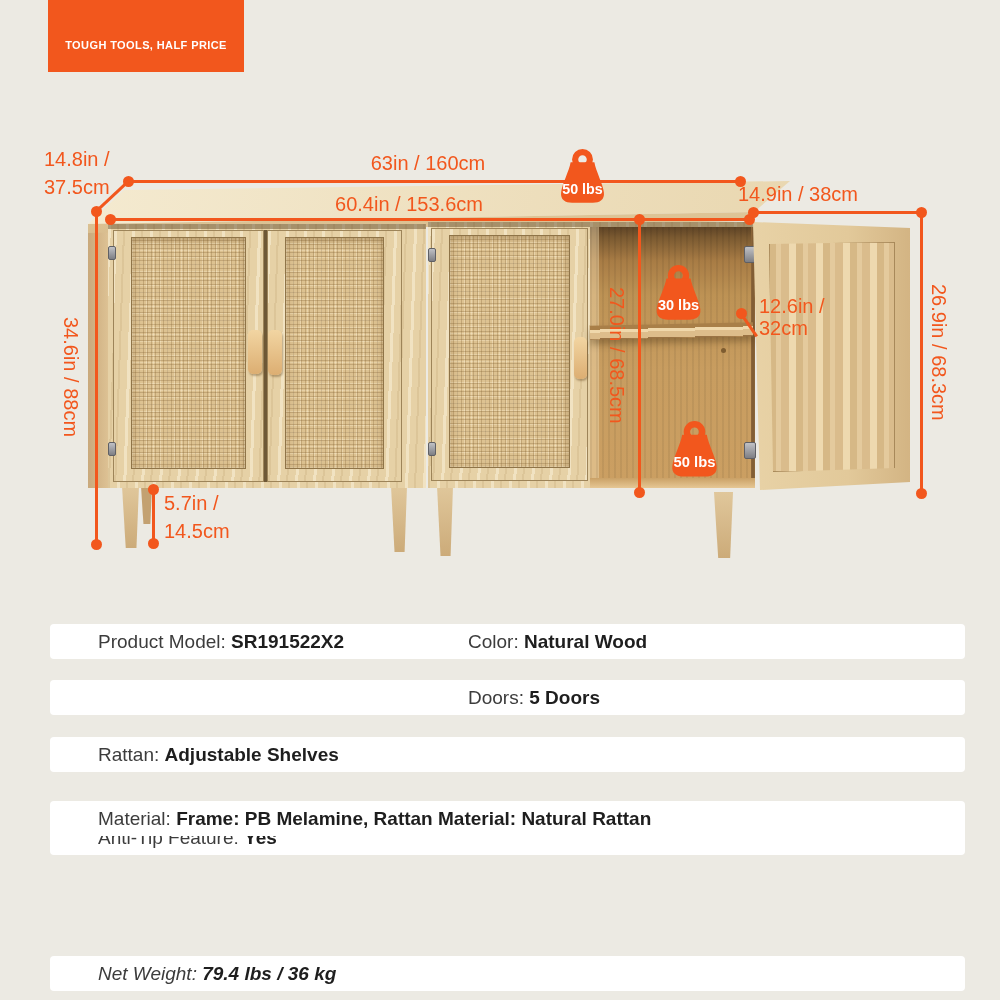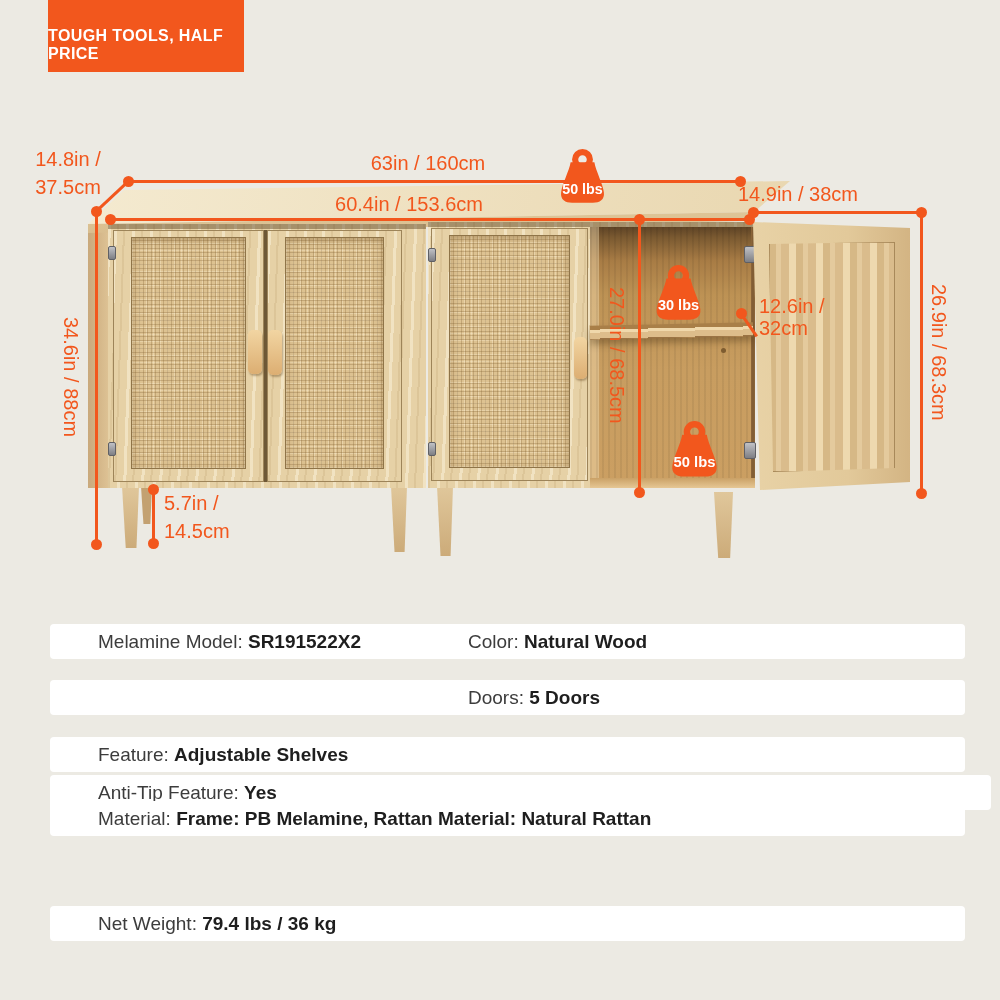--- a/index.html
+++ b/index.html
@@ -4,21 +4,21 @@
 <style>
   html,body{margin:0;padding:0;}
   body{font-family:"Liberation Sans","DejaVu Sans",sans-serif;background:#e9e7df;}
   .page{position:relative;width:1000px;height:1000px;background:#ECEAE3;overflow:hidden;}
 
   
   .logo{position:absolute;left:48px;top:0;width:196px;height:72px;background:#F2571D;
         display:flex;flex-direction:column;align-items:center;justify-content:center;color:#fff;}
   .logo .brand{font-size:37px;font-weight:800;letter-spacing:1.5px;line-height:36px;}
   .logo .brand sup{font-size:12px;font-weight:700;vertical-align:14px;letter-spacing:0;}
-  .logo .tagline{font-size:16px;font-weight:700;letter-spacing:.4px;margin-top:18px;}
+  .logo .tagline{font-size:11px;font-weight:700;letter-spacing:.4px;margin-top:18px;}
 
   
   .wood{background-color:#e6d1a6;
     background-image:repeating-linear-gradient(92deg, rgba(255,248,228,.45) 0 3px, transparent 3px 9px, rgba(160,125,70,.14) 9px 11px, transparent 11px 18px);}
   .rattan{background-color:#ddc291;
     background-image:
       repeating-linear-gradient(90deg, rgba(125,92,45,.28) 0 1px, transparent 1px 4px),
       repeating-linear-gradient(0deg, rgba(125,92,45,.28) 0 1px, transparent 1px 4px),
       repeating-linear-gradient(90deg, rgba(255,243,215,.35) 1px 2px, transparent 2px 8px),
       repeating-linear-gradient(0deg, rgba(255,243,215,.30) 1px 2px, transparent 2px 8px);}
@@ -148,21 +148,21 @@
   </div>
 
   <div>
 
     <div class="hline" style="left:128px;top:180px;width:612px;"></div>
     <div class="dot" style="left:128px;top:181px;"></div>
     <div class="dot" style="left:740px;top:181px;"></div>
     <div class="dim center" style="left:328px;top:151px;">63in / 160cm</div>
 
     <div class="diag" style="left:96px;top:210px;width:44px;transform:rotate(-43.2deg);"></div>
-    <div class="dim two" style="left:28px;top:145px;width:80px;text-align:center;">
+    <div class="dim two" style="left:44px;top:145px;width:80px;text-align:left;">
       <div>14.8in /</div>
       <div>37.5cm</div>
     </div>
 
     <div class="hline" style="left:110px;top:218px;width:639px;"></div>
     <div class="dot" style="left:110px;top:219px;"></div>
     <div class="dot" style="left:749px;top:219px;"></div>
     <div class="dim center" style="left:309px;top:192px;">60.4in / 153.6cm</div>
 
     <div class="vline" style="left:95px;top:211px;height:333px;"></div>
@@ -211,33 +211,33 @@
     </svg>
     <svg class="kb" style="left:665px;top:419px;" width="59" height="63" viewBox="0 0 60 64">
       <path fill-rule="evenodd" d="M19,13 a11,11 0 1,0 22,0 a11,11 0 1,0 -22,0 Z M25.5,13 a4.5,4.5 0 1,0 9,0 a4.5,4.5 0 1,0 -9,0 Z"></path>
       <path d="M17.5,16 L42.5,16 C44,25 51.5,39 52.5,47.5 C53.5,55.5 48,58.5 41,58.5 L19,58.5 C12,58.5 6.5,55.5 7.5,47.5 C8.5,39 16,25 17.5,16 Z"></path>
       <text x="30" y="49" text-anchor="middle">50 lbs</text>
     </svg>
   </div>
 
   <div>
     <div class="spec-row" style="top:624px;">
-      <div class="cell1"><span class="lbl">Melamine Model: </span><span class="val">SR191522X2</span></div>
+      <div class="cell1"><span class="lbl">Product Model: </span><span class="val">SR191522X2</span></div>
       <div class="cell2"><span class="lbl">Color: </span><span class="val">Natural Wood</span></div>
     </div>
     <div class="spec-row" style="top:680px;">
       <div class="cell2"><span class="lbl">Doors: </span><span class="val">5 Doors</span></div>
     </div>
     <div class="spec-row" style="top:737px;">
-      <div class="cell1"><span class="lbl">Feature: </span><span class="val">Adjustable Shelves</span></div>
-    </div>
-    <div class="spec-row" style="top:775px;padding-left:26px;">
+      <div class="cell1"><span class="lbl">Rattan: </span><span class="val">Adjustable Shelves</span></div>
+    </div>
+    <div class="spec-row" style="top:820px;">
       <div class="cell1"><span class="lbl">Anti-Tip Feature: </span><span class="val">Yes</span></div>
     </div>
     <div class="spec-row" style="top:801px;">
       <div class="cell1"><span class="lbl">Material: </span><span class="val">Frame: PB Melamine, Rattan Material: Natural Rattan</span></div>
     </div>
-    <div class="spec-row" style="top:906px;">
+    <div class="spec-row" style="top:956px;font-style:italic;">
       <div class="cell1"><span class="lbl">Net Weight: </span><span class="val">79.4 lbs / 36 kg</span></div>
     </div>
   </div>
 
 </div>
 
 </body></html>

